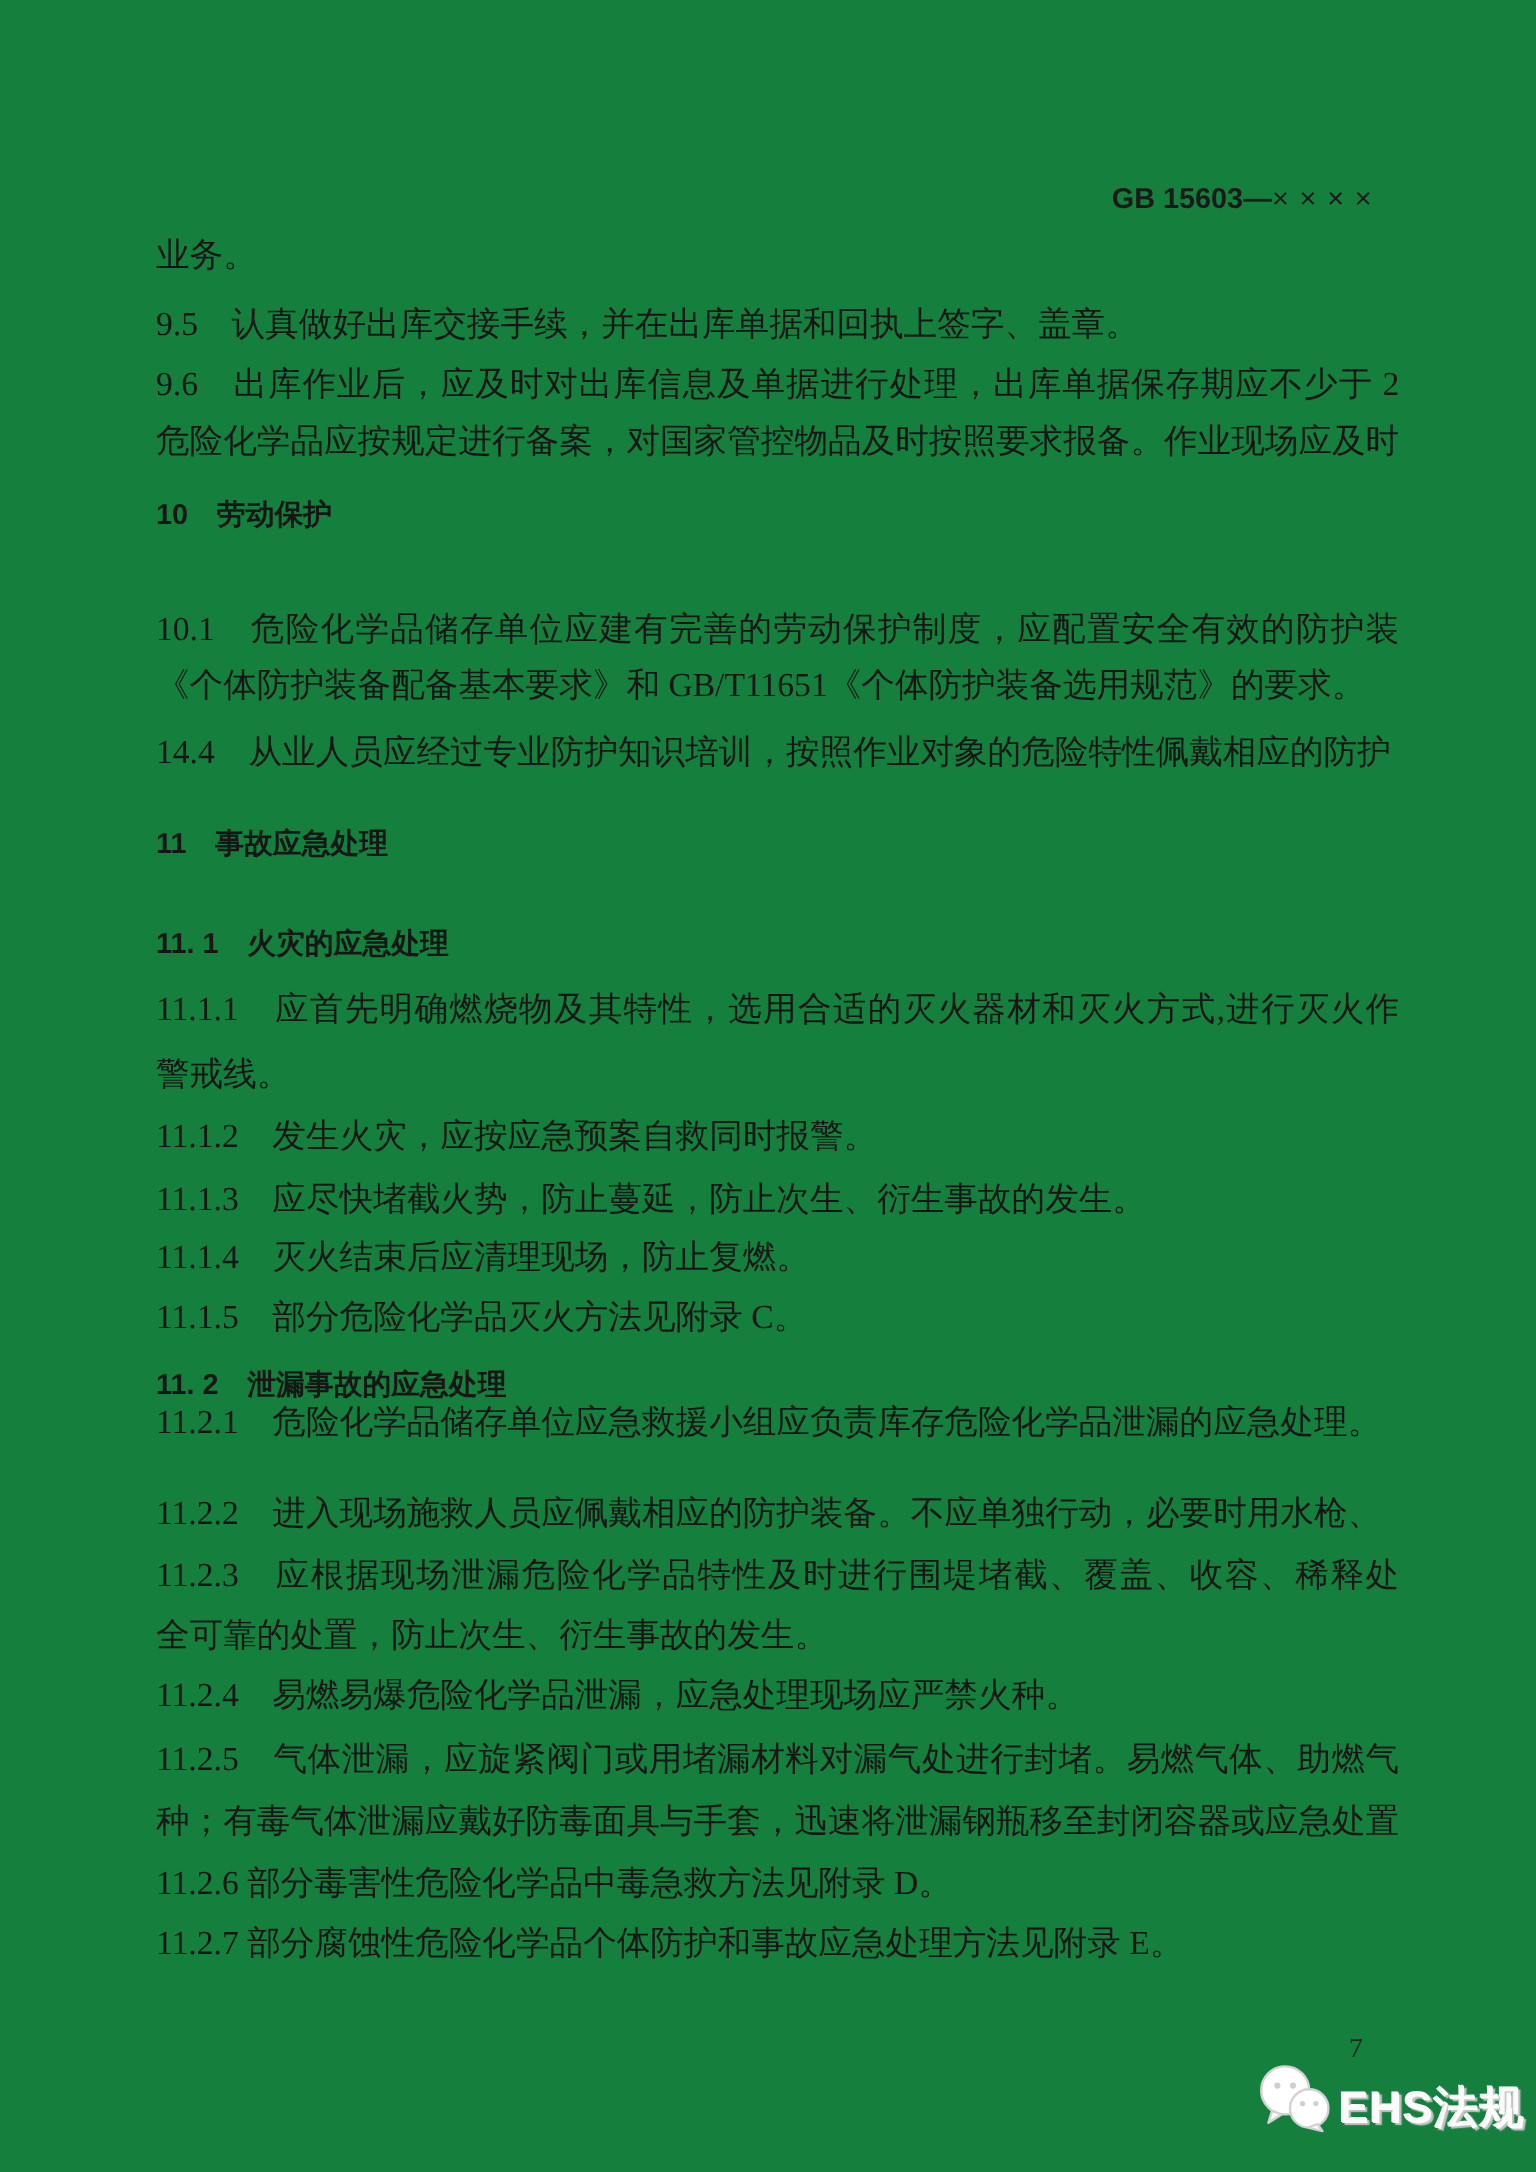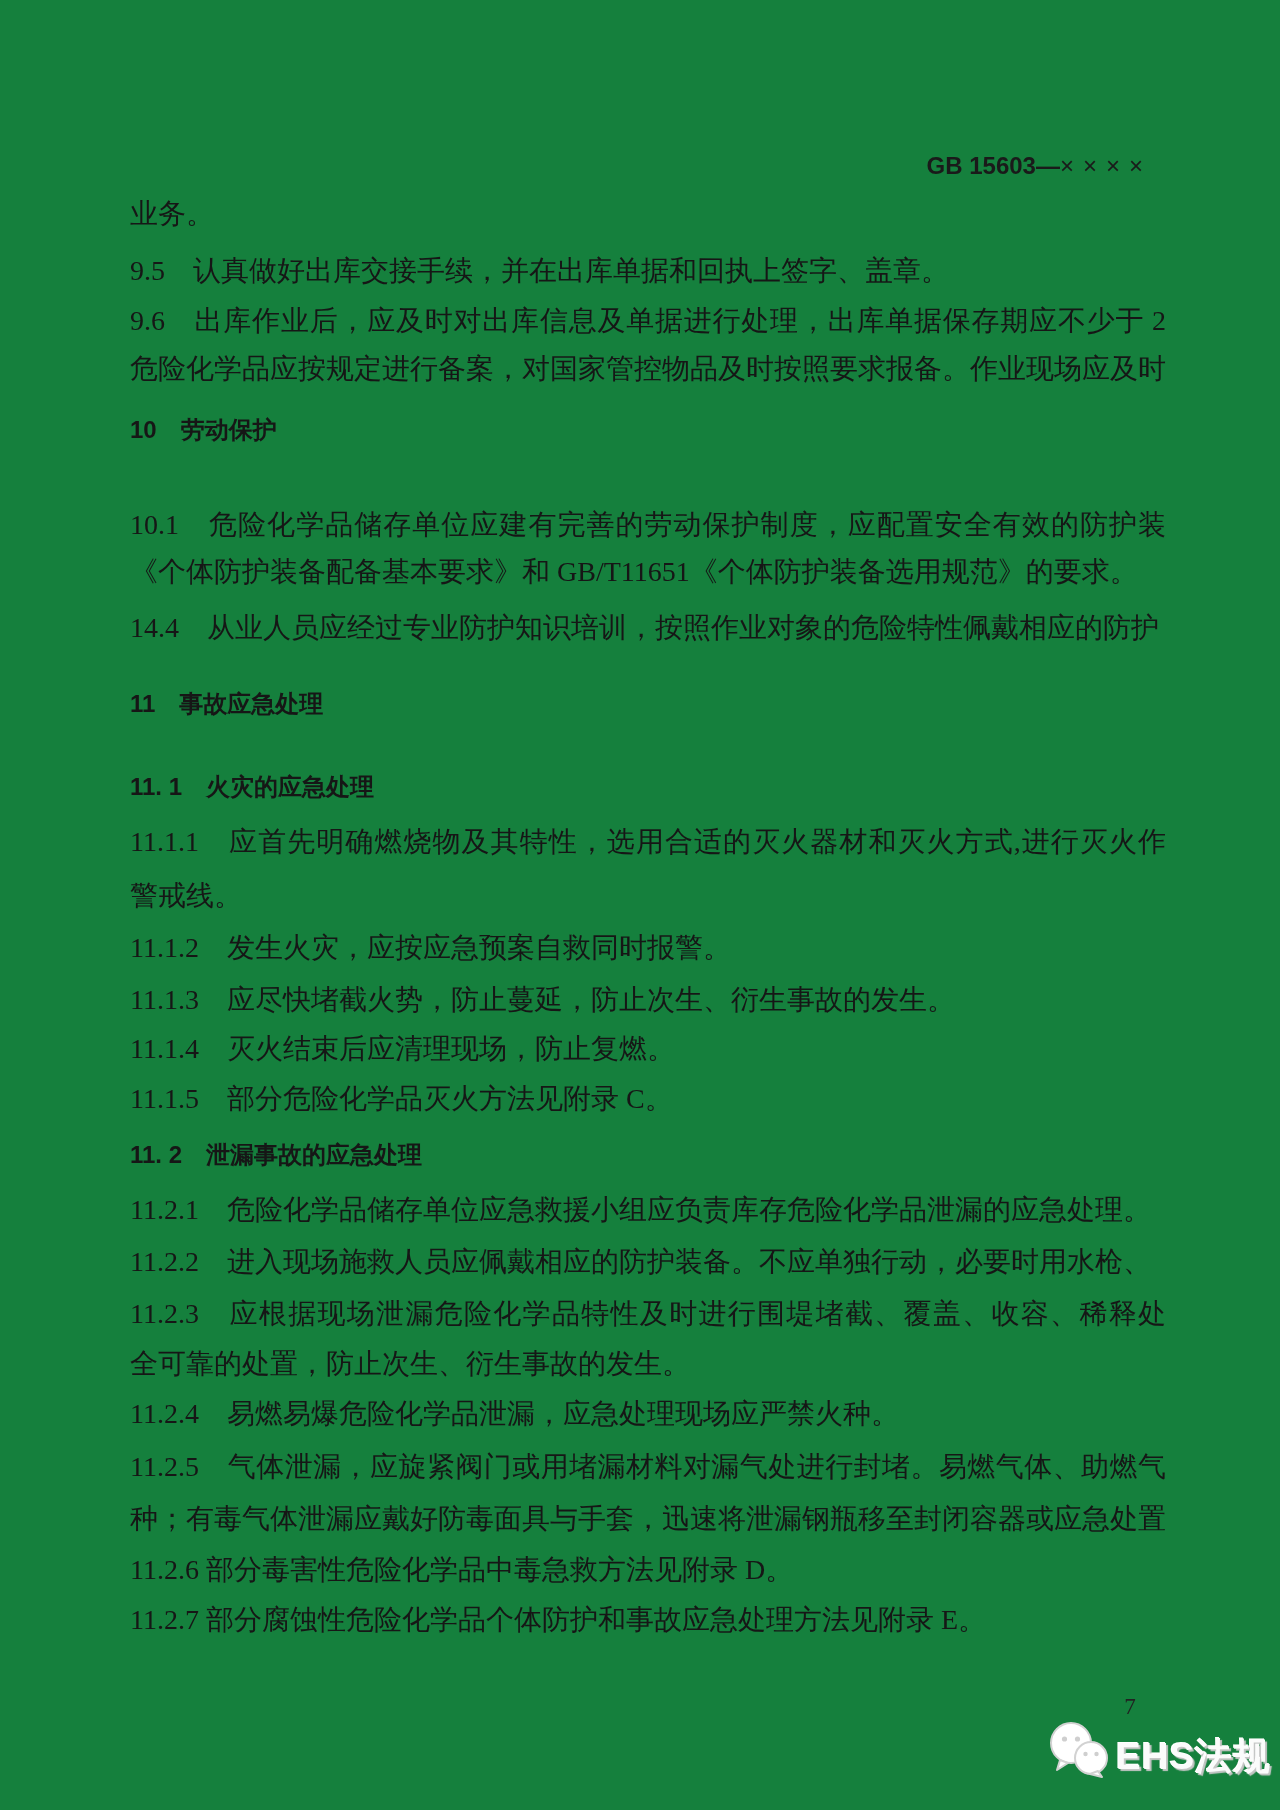--- a/index.html
+++ b/index.html
@@ -102,21 +102,21 @@
   <div class="ln" style="top:602px">14.4　从业人员应经过专业防护知识培训，按照作业对象的危险特性佩戴相应的防护装备上岗作业。</div>
   <div class="ln h" style="top:678px">11　事故应急处理</div>
   <div class="ln h" style="top:761px">11. 1　火灾的应急处理</div>
   <div class="ln j" style="top:816px">11.1.1　应首先明确燃烧物及其特性，选用合适的灭火器材和灭火方式,进行灭火作业，并设立危险区域</div>
   <div class="ln" style="top:870px">警戒线。</div>
   <div class="ln" style="top:922px">11.1.2　发生火灾，应按应急预案自救同时报警。</div>
   <div class="ln" style="top:974px">11.1.3　应尽快堵截火势，防止蔓延，防止次生、衍生事故的发生。</div>
   <div class="ln" style="top:1023px">11.1.4　灭火结束后应清理现场，防止复燃。</div>
   <div class="ln" style="top:1073px">11.1.5　部分危险化学品灭火方法见附录 C。</div>
   <div class="ln h" style="top:1129px">11. 2　泄漏事故的应急处理</div>
-  <div class="ln" style="top:1184px">11.2.1　危险化学品储存单位应急救援小组应负责库存危险化学品泄漏的应急处理。</div>
+  <div class="ln" style="top:1160px">11.2.1　危险化学品储存单位应急救援小组应负责库存危险化学品泄漏的应急处理。</div>
   <div class="ln" style="top:1236px">11.2.2　进入现场施救人员应佩戴相应的防护装备。不应单独行动，必要时用水枪、水炮掩护。</div>
   <div class="ln j" style="top:1288px">11.2.3　应根据现场泄漏危险化学品特性及时进行围堤堵截、覆盖、收容、稀释处理，使泄漏物得到安</div>
   <div class="ln" style="top:1338px">全可靠的处置，防止次生、衍生事故的发生。</div>
   <div class="ln" style="top:1388px">11.2.4　易燃易爆危险化学品泄漏，应急处理现场应严禁火种。</div>
   <div class="ln j" style="top:1441px">11.2.5　气体泄漏，应旋紧阀门或用堵漏材料对漏气处进行封堵。易燃气体、助燃气体泄漏，应严禁火</div>
   <div class="ln" style="top:1493px">种；有毒气体泄漏应戴好防毒面具与手套，迅速将泄漏钢瓶移至封闭容器或应急处置装置中。</div>
   <div class="ln" style="top:1544px">11.2.6 部分毒害性危险化学品中毒急救方法见附录 D。</div>
   <div class="ln" style="top:1594px">11.2.7 部分腐蚀性危险化学品个体防护和事故应急处理方法见附录 E。</div>
 
   <div class="page-number">7</div>

